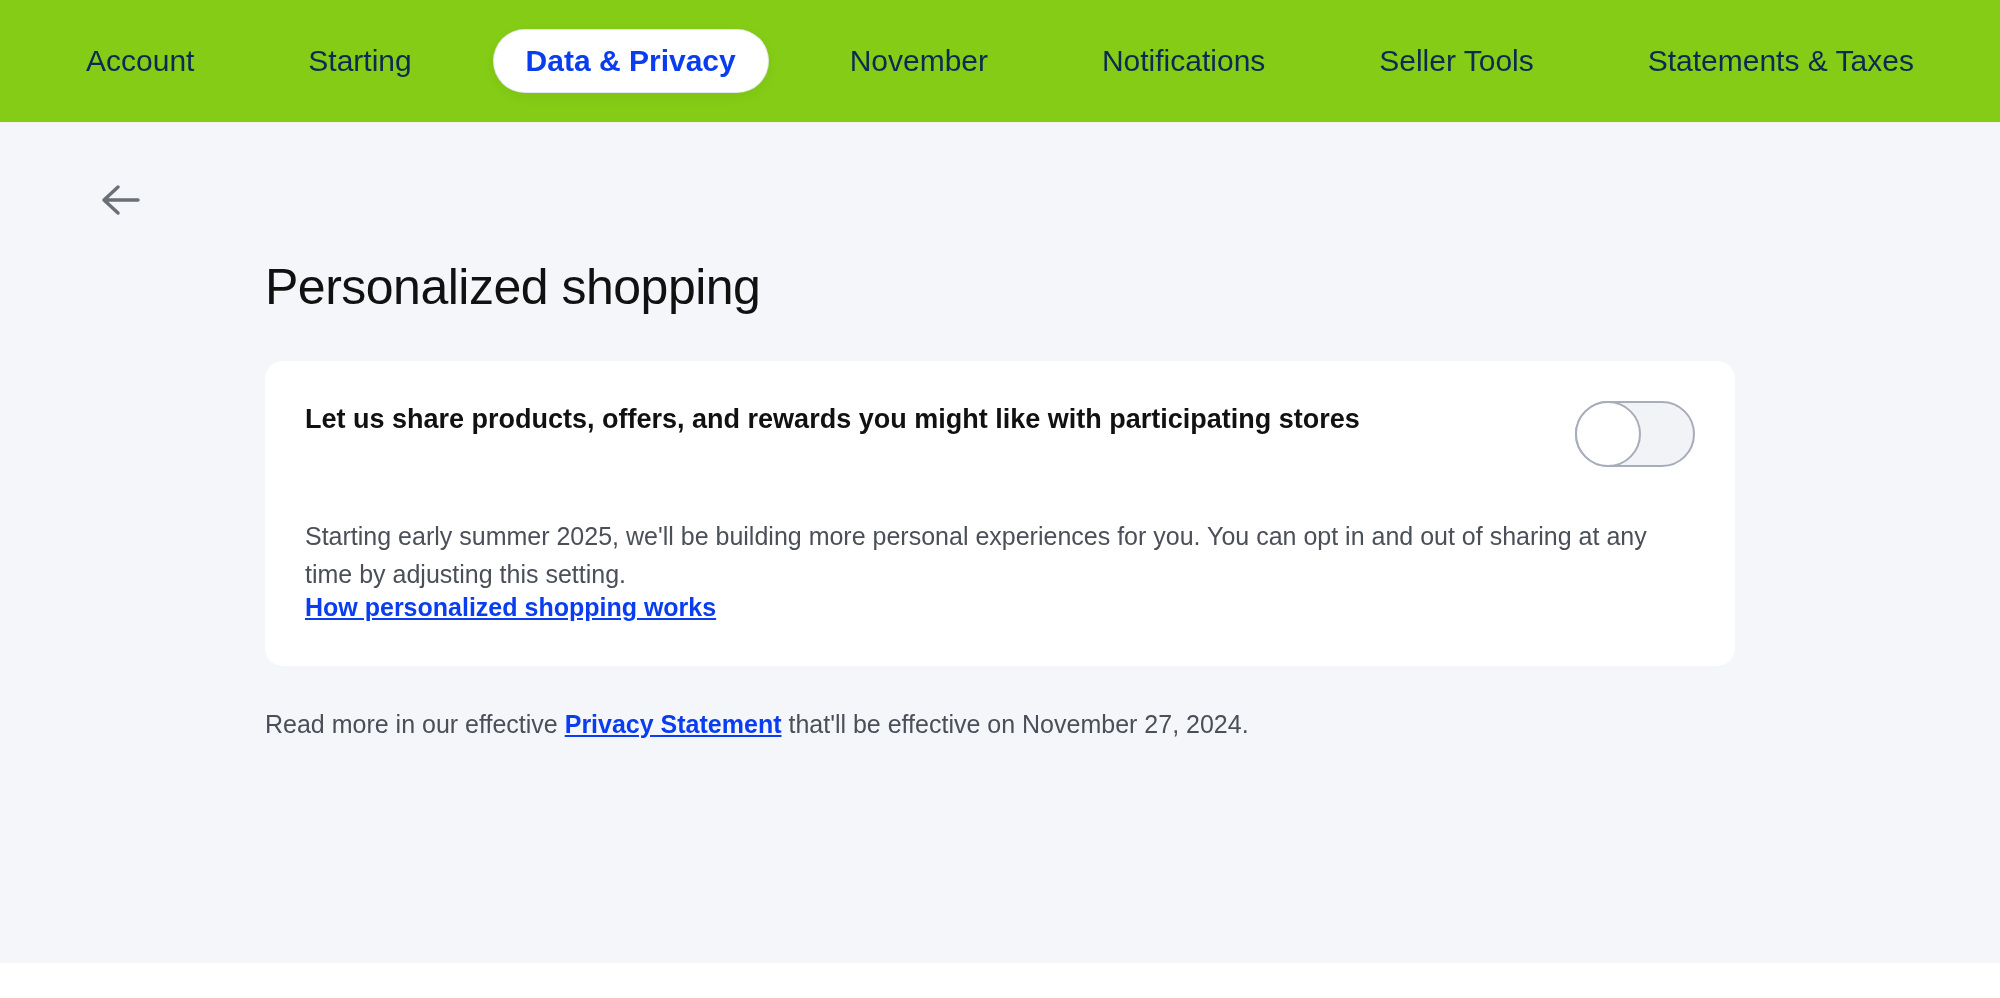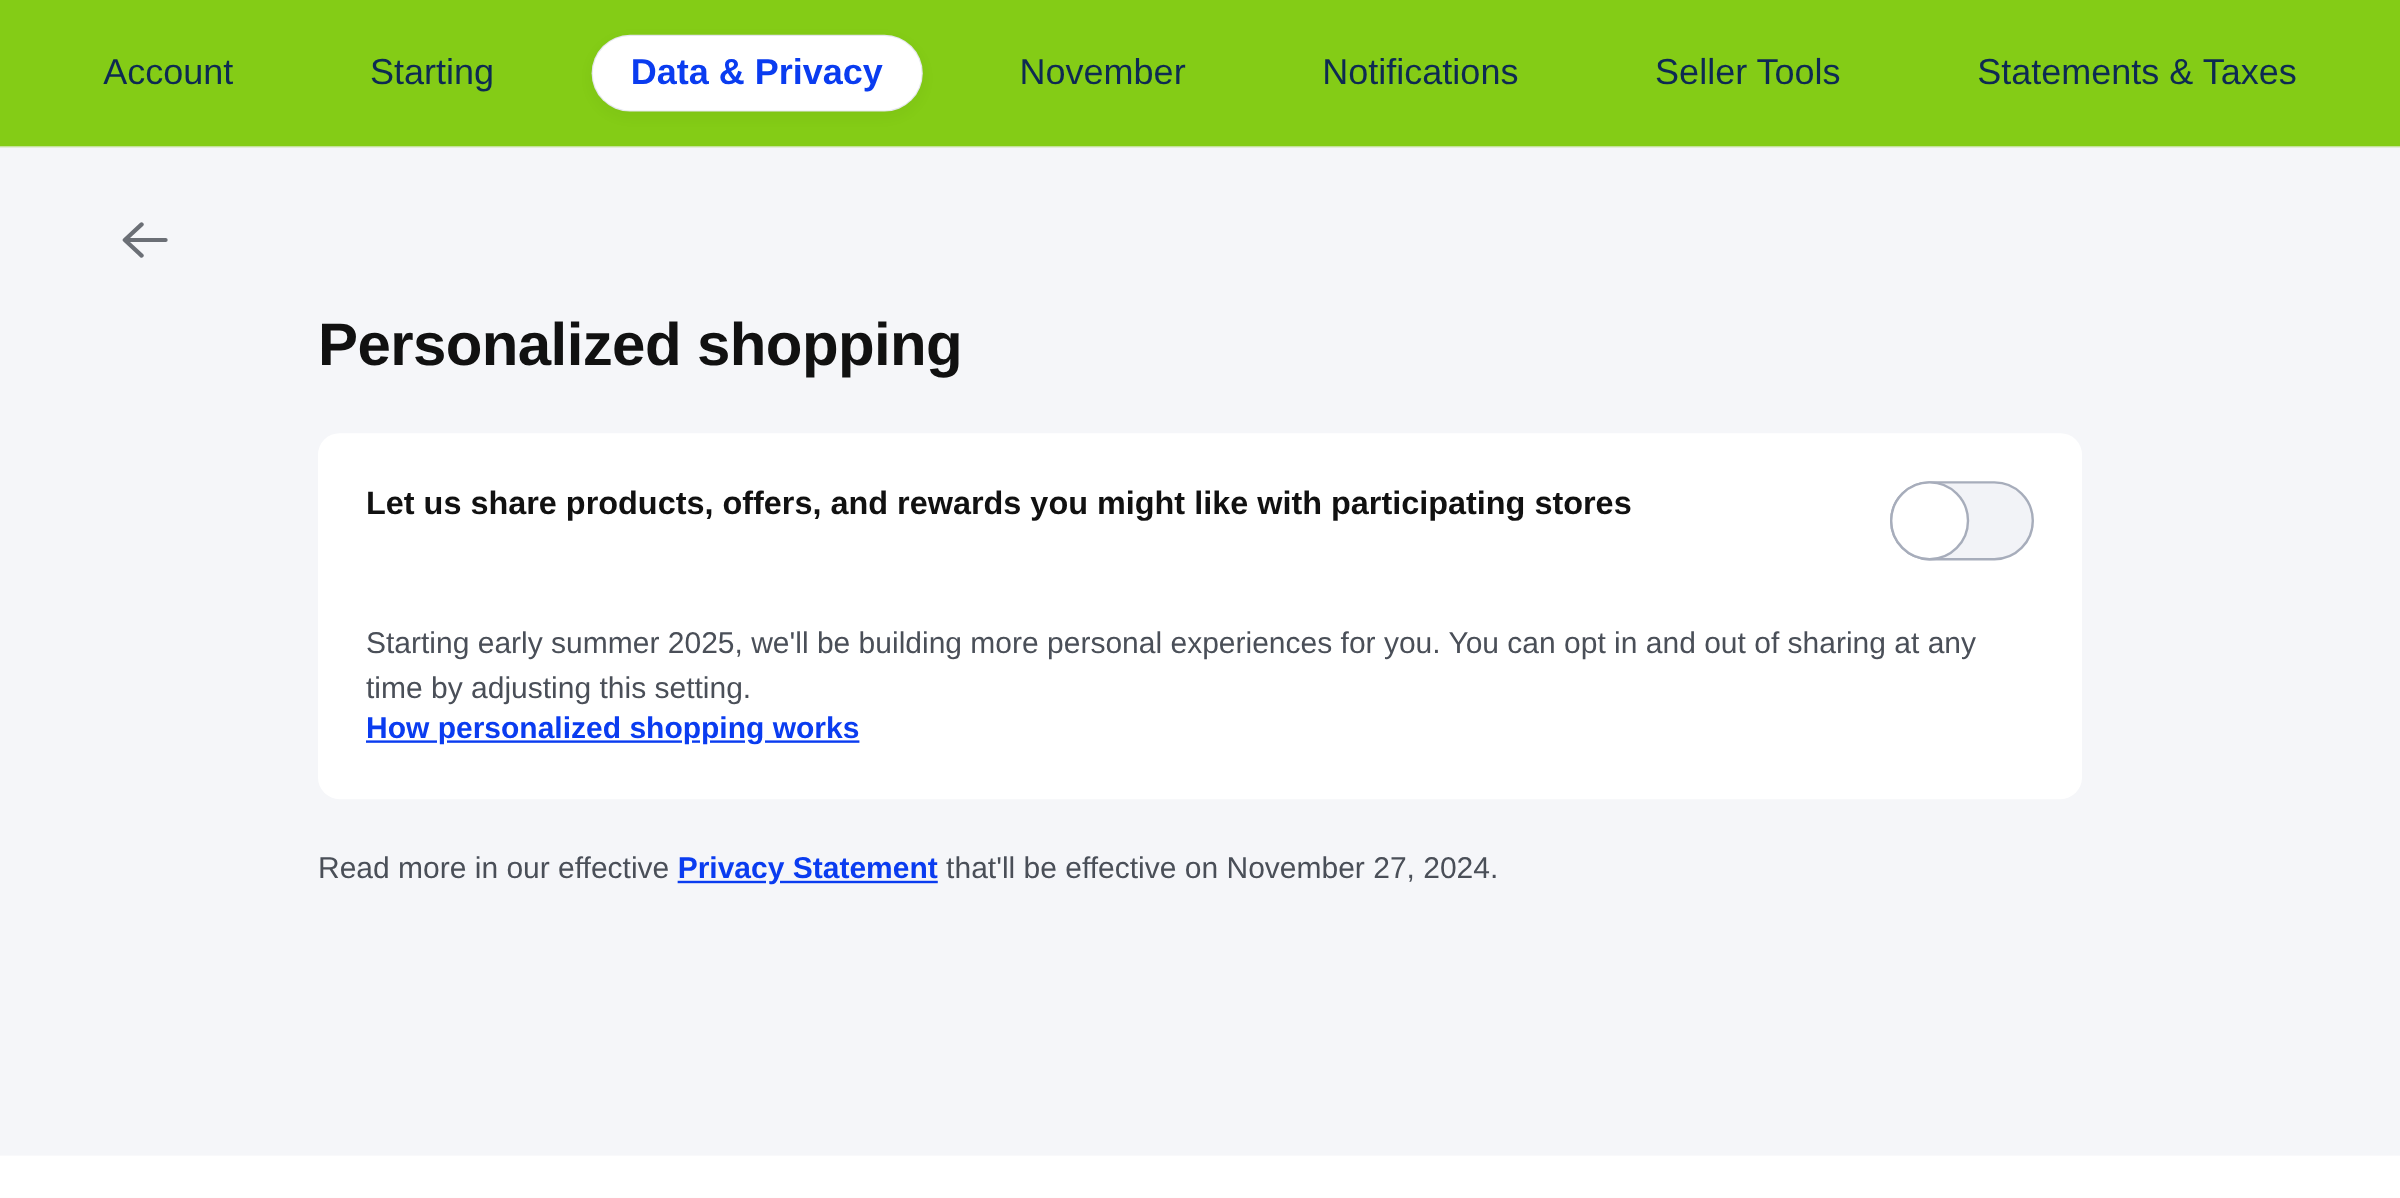--- a/index.html
+++ b/index.html
@@ -39,21 +39,21 @@
     top: 60px;
     cursor: pointer;
   }
   .inner {
     max-width: 1470px;
     margin: 0 auto;
     padding-top: 90px;
   }
   .page-title {
     font-size: 50px;
-    font-weight: 700;
+    font-weight: 400;
     color: #111;
     margin-bottom: 45px;
     letter-spacing: -0.5px;
   }
   .card {
     background: #fff;
     border-radius: 18px;
     padding: 40px 40px 44px 40px;
     margin-bottom: 40px;
   }

